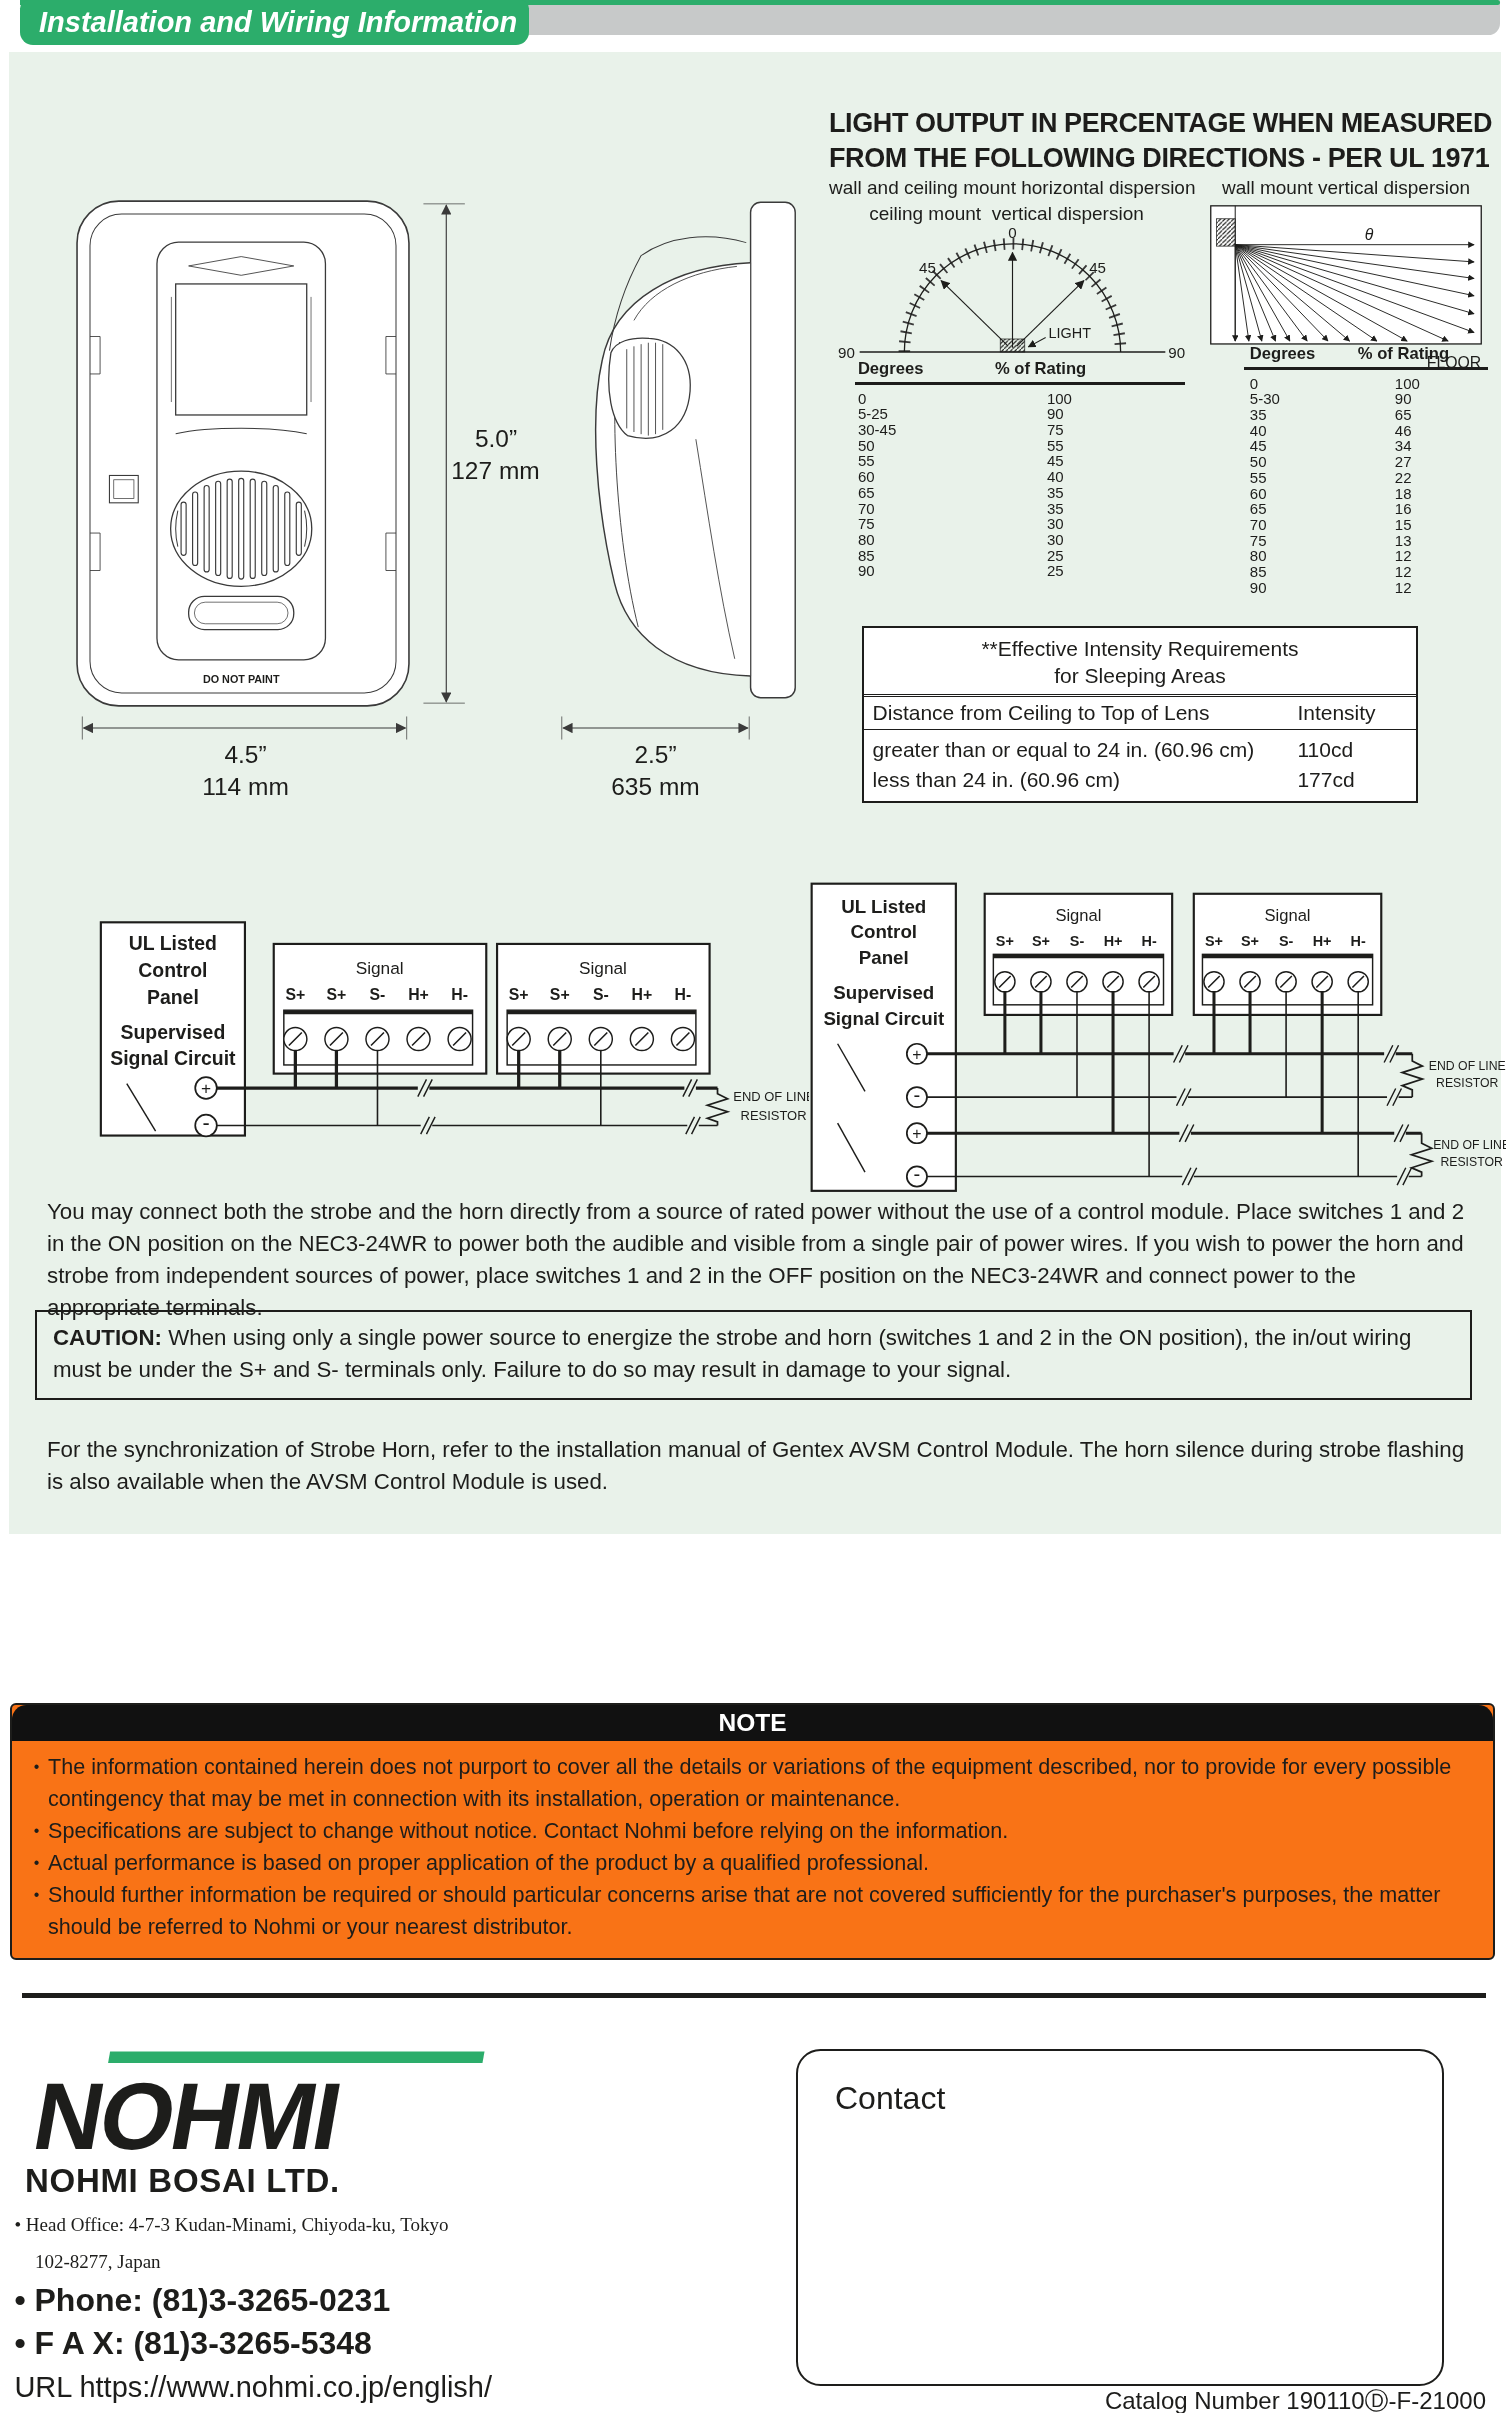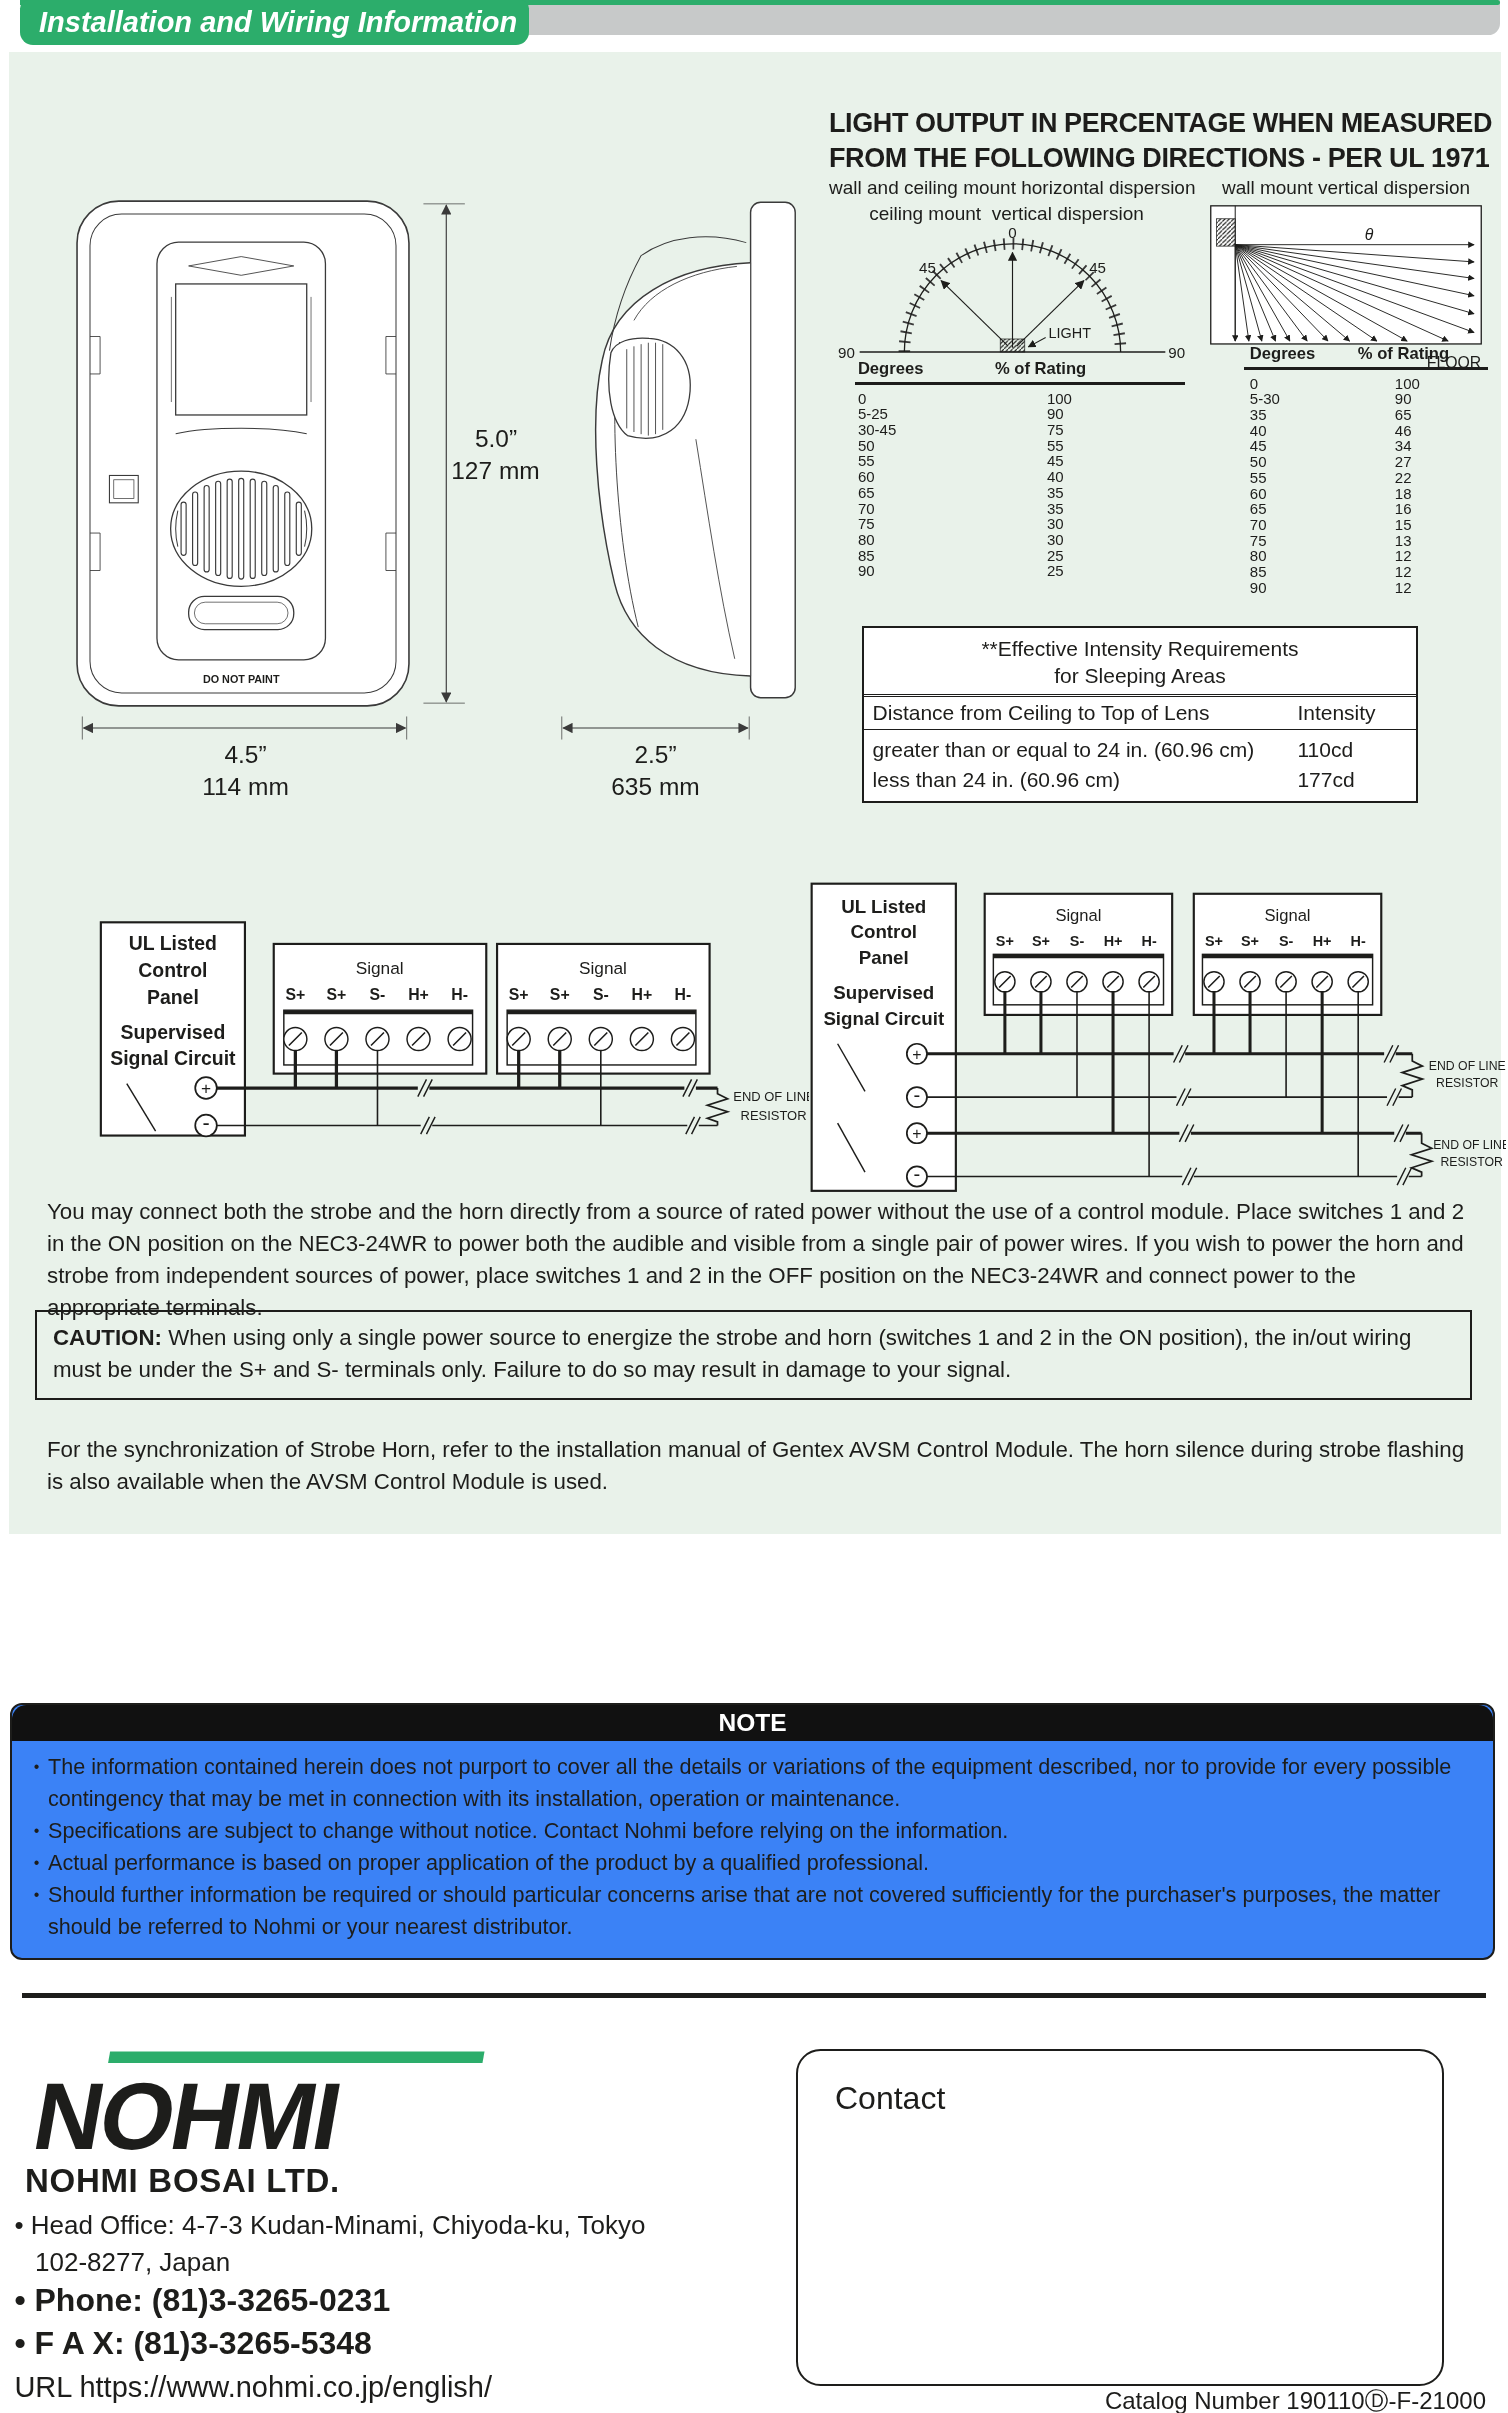--- a/index.html
+++ b/index.html
@@ -38,31 +38,31 @@
   .eff-head .h2{width:110px;}
   .eff-rows{padding:5.8px 8.6px 7.2px 8.6px;}
   .eff-row{display:flex;line-height:29.5px;}
   .eff-row .r1{flex:1;}
   .eff-row .r2{width:110px;}
 
   .body-text{font-size:22.3px;line-height:32px;}
   .caution{left:35px;top:1310px;width:1401px;border:2.2px solid #1d1d1b;padding:10px 16px 11.5px 16px;font-size:22.3px;line-height:32px;}
 
   
-  .note{left:10px;top:1703px;width:1485px;height:257px;background:#3b82f6;border:2.2px solid #1d1d1b;border-radius:12px;overflow:hidden;box-sizing:border-box;}
+  .note{left:10px;top:1703px;width:1485px;height:257px;background:#f97316;border:2.2px solid #1d1d1b;border-radius:6px;overflow:hidden;box-sizing:border-box;}
   .note-hd{height:36px;background:#111;color:#fff;text-align:center;font-weight:bold;font-size:24.5px;line-height:36px;border-radius:14.4px 14.4px 0 0;}
   .note-body{padding:10px 19px 0 13px;}
   .note-item{display:flex;font-size:21.6px;line-height:32px;}
   .note-item .bul{width:23px;font-size:16px;text-align:center;flex:none;}
   .note-item .txt{flex:1;}
 
   .sep{left:21.6px;top:1993px;width:1464px;height:5px;background:#1d1d1b;}
 
   .company{font-size:33px;font-weight:bold;letter-spacing:0.7px;}
-  .addr{font-size:26px;line-height:36px;}
+  .addr{font-size:19px;line-height:36px;font-family:Liberation Serif, serif;}
   .phone{font-size:32px;font-weight:bold;}
   .url{font-size:29px;}
   .contact-box{left:796px;top:2049px;width:648px;height:337px;background:#fff;border:2.9px solid #1d1d1b;border-radius:24.5px;box-sizing:border-box;}
   .contact-lbl{padding:29px 0 0 37px;font-size:32px;}
   .catalog{left:958px;top:2385px;width:528px;text-align:right;font-size:24px;}
 
   svg{display:block;}
   svg text{font-family:"Liberation Sans",sans-serif;fill:#1d1d1b;}
   .dimlabel{font-size:24.5px;text-align:center;}
 </style>

